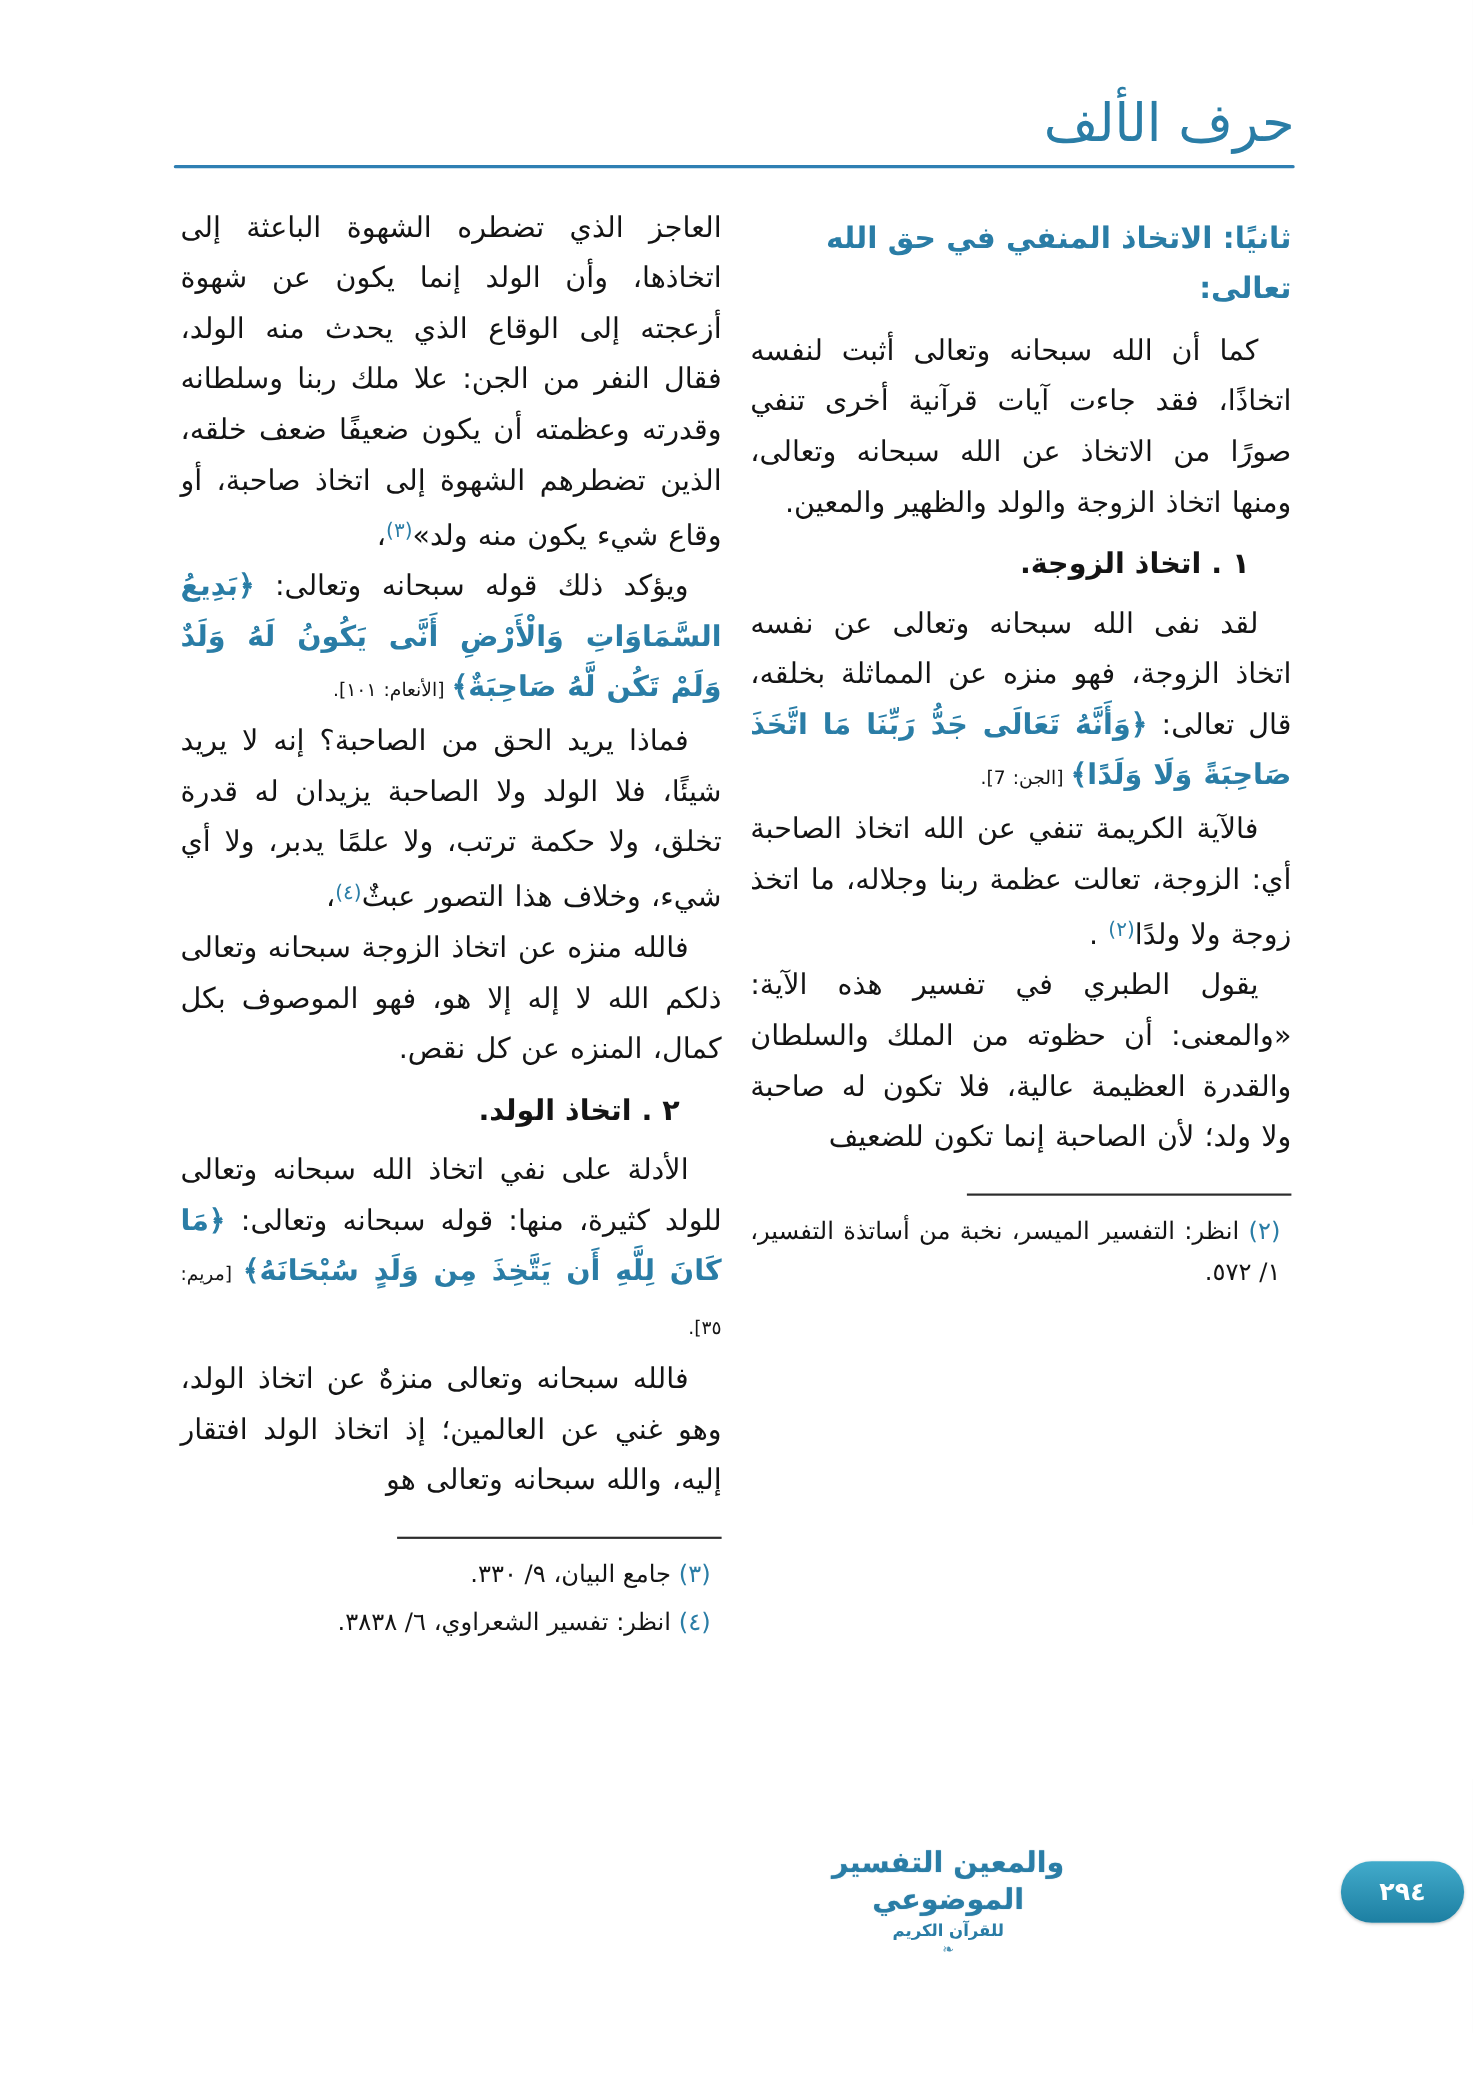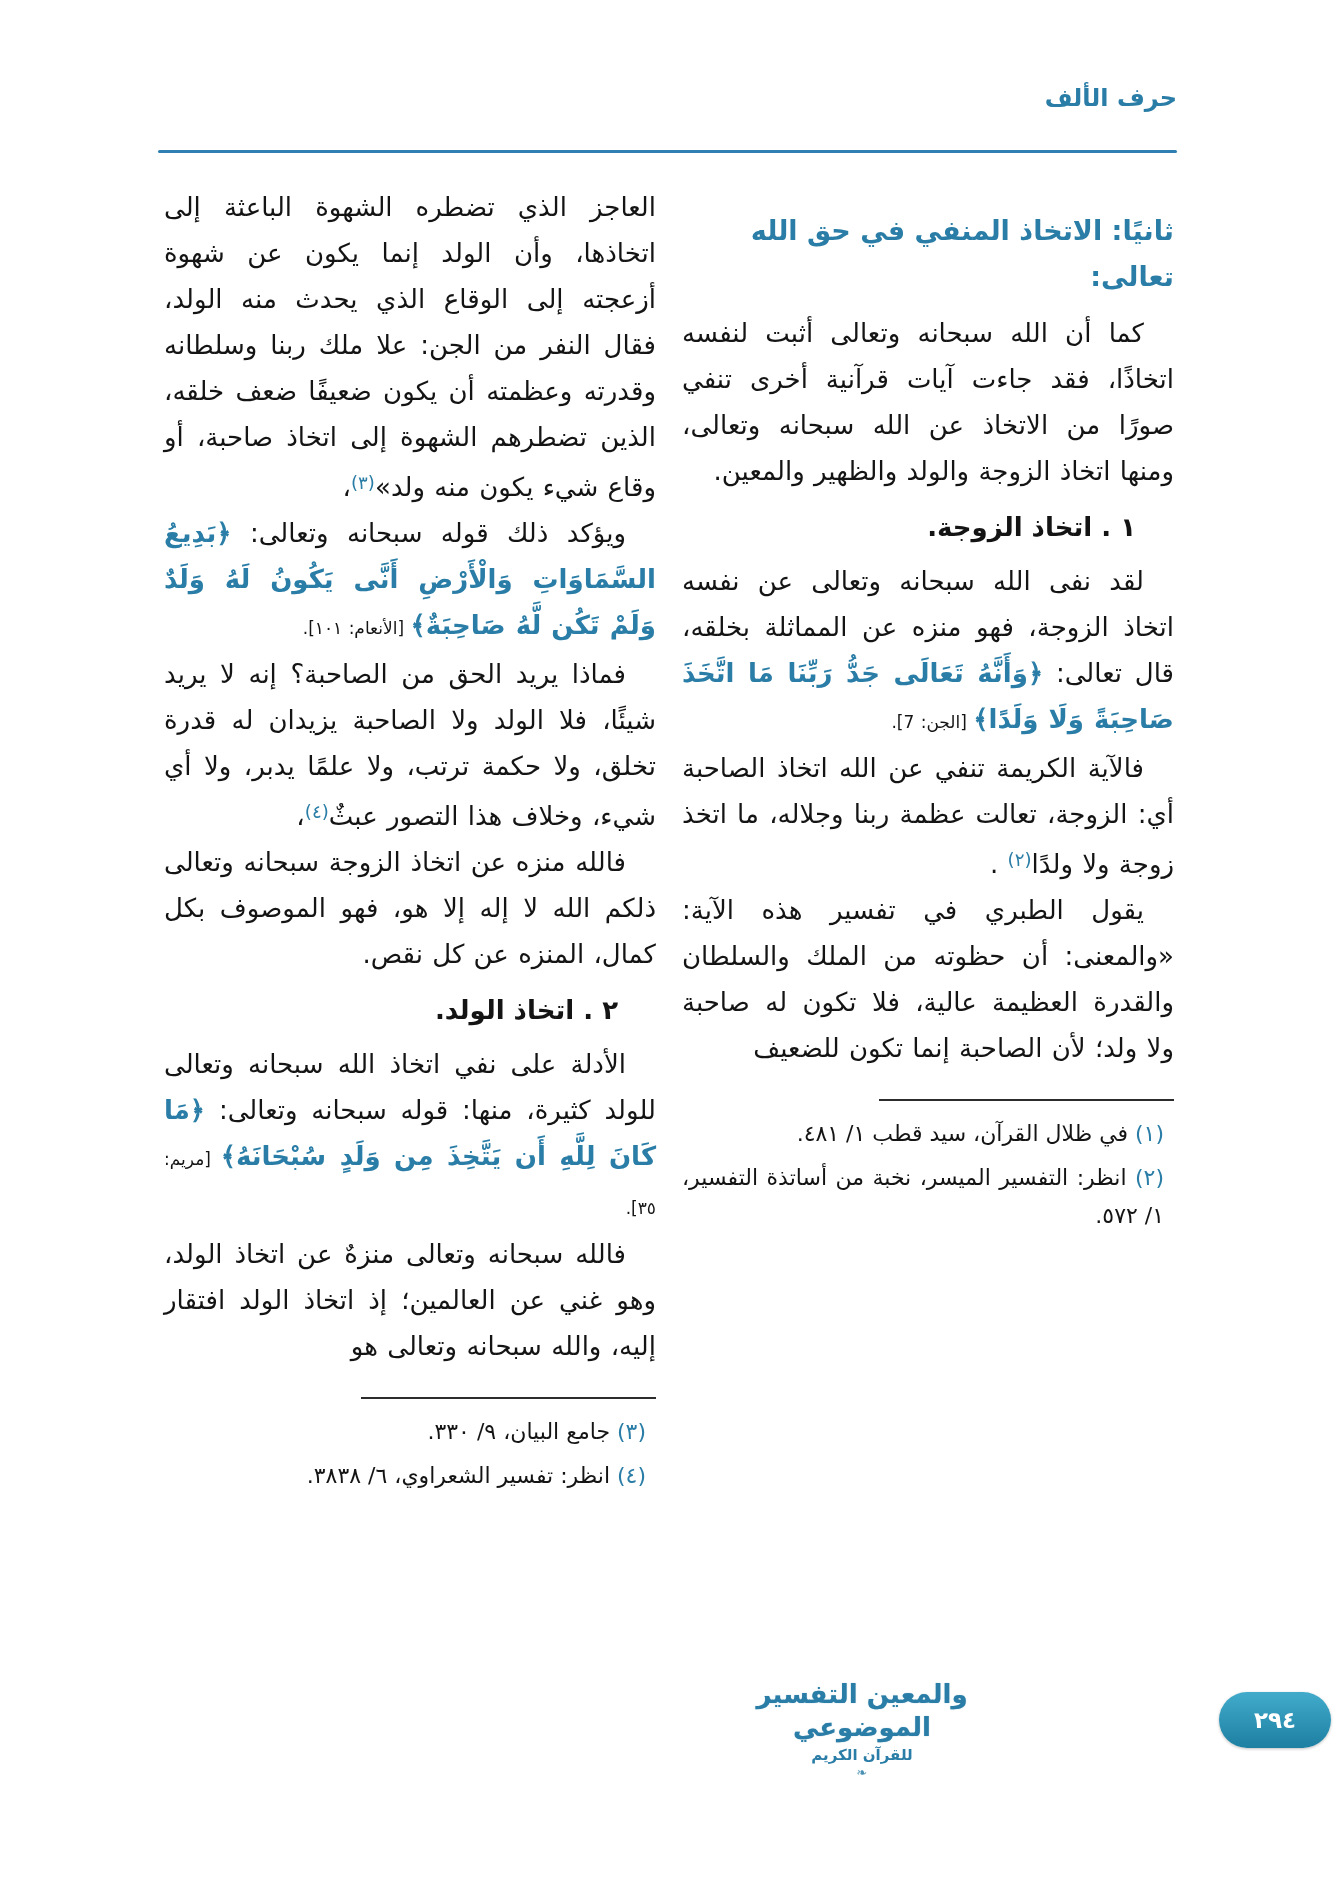--- a/index.html
+++ b/index.html
@@ -9,39 +9,39 @@
   }
   *{box-sizing:border-box;}
   html,body{margin:0;padding:0;background:#e9e9e9;}
   .page{
     width:1339px;height:1890px;margin:0 auto;position:relative;
     background:#ffffff;direction:rtl;overflow:hidden;
     font-family:"DejaVu Sans",sans-serif;color:var(--text);
   }
   .header-title{
     position:absolute;top:84px;right:162px;
-    font-size:24px;font-weight:bold;color:var(--accent);
+    font-size:48px;font-weight:normal;color:var(--accent);
     letter-spacing:1px;
   }
   .header-rule{
     position:absolute;top:150px;right:162px;left:158px;height:3px;
     background:var(--rule);border-radius:2px;
   }
   .columns{
     position:absolute;top:184px;right:165px;width:1010px;
     display:flex;gap:26px;align-items:flex-start;
   }
   .column{width:492px;}
   .para{
     margin:0;font-size:26px;line-height:46px;text-align:justify;
     text-indent:30px;word-spacing:1px;
   }
   .no-indent{text-indent:0;}
   .h-accent{
-    margin:24px 0 10px;font-size:27px;line-height:46px;
+    margin:10px 0 10px;font-size:27px;line-height:46px;
     font-weight:bold;color:var(--accent);text-align:right;
   }
   .h-bold{
     margin:10px 0 8px;font-size:26px;line-height:46px;
     font-weight:bold;text-indent:38px;text-align:right;
   }
   .run-quran{color:var(--accent);font-weight:bold;}
   .run-ref{color:var(--accent);font-size:0.70em;vertical-align:7px;}
   .run-cite{font-size:17px;}
   .fn-sep{
@@ -89,21 +89,20 @@
       <div>
           <p class="h-accent"><span class="run-text">ثانيًا: الاتخاذ المنفي في حق الله تعالى:</span></p>
           <p class="para"><span class="run-text">كما أن الله سبحانه وتعالى أثبت لنفسه اتخاذًا، فقد جاءت آيات قرآنية أخرى تنفي صورًا من الاتخاذ عن الله سبحانه وتعالى، ومنها اتخاذ الزوجة والولد والظهير والمعين.</span></p>
           <p class="h-bold"><span class="run-text">١ . اتخاذ الزوجة.</span></p>
           <p class="para"><span class="run-text">لقد نفى الله سبحانه وتعالى عن نفسه اتخاذ الزوجة، فهو منزه عن المماثلة بخلقه، قال تعالى: </span><span class="run-quran">﴿وَأَنَّهُ تَعَالَى جَدُّ رَبِّنَا مَا اتَّخَذَ صَاحِبَةً وَلَا وَلَدًا﴾</span><span class="run-cite"> [الجن: 7].</span></p>
           <p class="para"><span class="run-text">فالآية الكريمة تنفي عن الله اتخاذ الصاحبة أي: الزوجة، تعالت عظمة ربنا وجلاله، ما اتخذ زوجة ولا ولدًا</span><span class="run-ref">(٢)</span><span class="run-text"> .</span></p>
           <p class="para"><span class="run-text">يقول الطبري في تفسير هذه الآية: «والمعنى: أن حظوته من الملك والسلطان والقدرة العظيمة عالية، فلا تكون له صاحبة ولا ولد؛ لأن الصاحبة إنما تكون للضعيف</span></p>
         </div>
       <div class="fn-sep"></div>
       <div>
-          <p class="footnote"><span class="fn-num">(١) </span><span>في ظلال القرآن، سيد قطب ١/ ٤٨١.</span></p>
           <p class="footnote"><span class="fn-num">(٢) </span><span>انظر: التفسير الميسر، نخبة من أساتذة التفسير، ١/ ٥٧٢.</span></p>
         </div>
     </div>
 
     <div class="column">
       <div>
           <p class="para no-indent"><span class="run-text">العاجز الذي تضطره الشهوة الباعثة إلى اتخاذها، وأن الولد إنما يكون عن شهوة أزعجته إلى الوقاع الذي يحدث منه الولد، فقال النفر من الجن: علا ملك ربنا وسلطانه وقدرته وعظمته أن يكون ضعيفًا ضعف خلقه، الذين تضطرهم الشهوة إلى اتخاذ صاحبة، أو وقاع شيء يكون منه ولد»</span><span class="run-ref">(٣)</span><span class="run-text">،</span></p>
           <p class="para"><span class="run-text">ويؤكد ذلك قوله سبحانه وتعالى: </span><span class="run-quran">﴿بَدِيعُ السَّمَاوَاتِ وَالْأَرْضِ أَنَّى يَكُونُ لَهُ وَلَدٌ وَلَمْ تَكُن لَّهُ صَاحِبَةٌ﴾</span><span class="run-cite"> [الأنعام: ١٠١].</span></p>
           <p class="para"><span class="run-text">فماذا يريد الحق من الصاحبة؟ إنه لا يريد شيئًا، فلا الولد ولا الصاحبة يزيدان له قدرة تخلق، ولا حكمة ترتب، ولا علمًا يدبر، ولا أي شيء، وخلاف هذا التصور عبثٌ</span><span class="run-ref">(٤)</span><span class="run-text">،</span></p>
           <p class="para"><span class="run-text">فالله منزه عن اتخاذ الزوجة سبحانه وتعالى ذلكم الله لا إله إلا هو، فهو الموصوف بكل كمال، المنزه عن كل نقص.</span></p>

